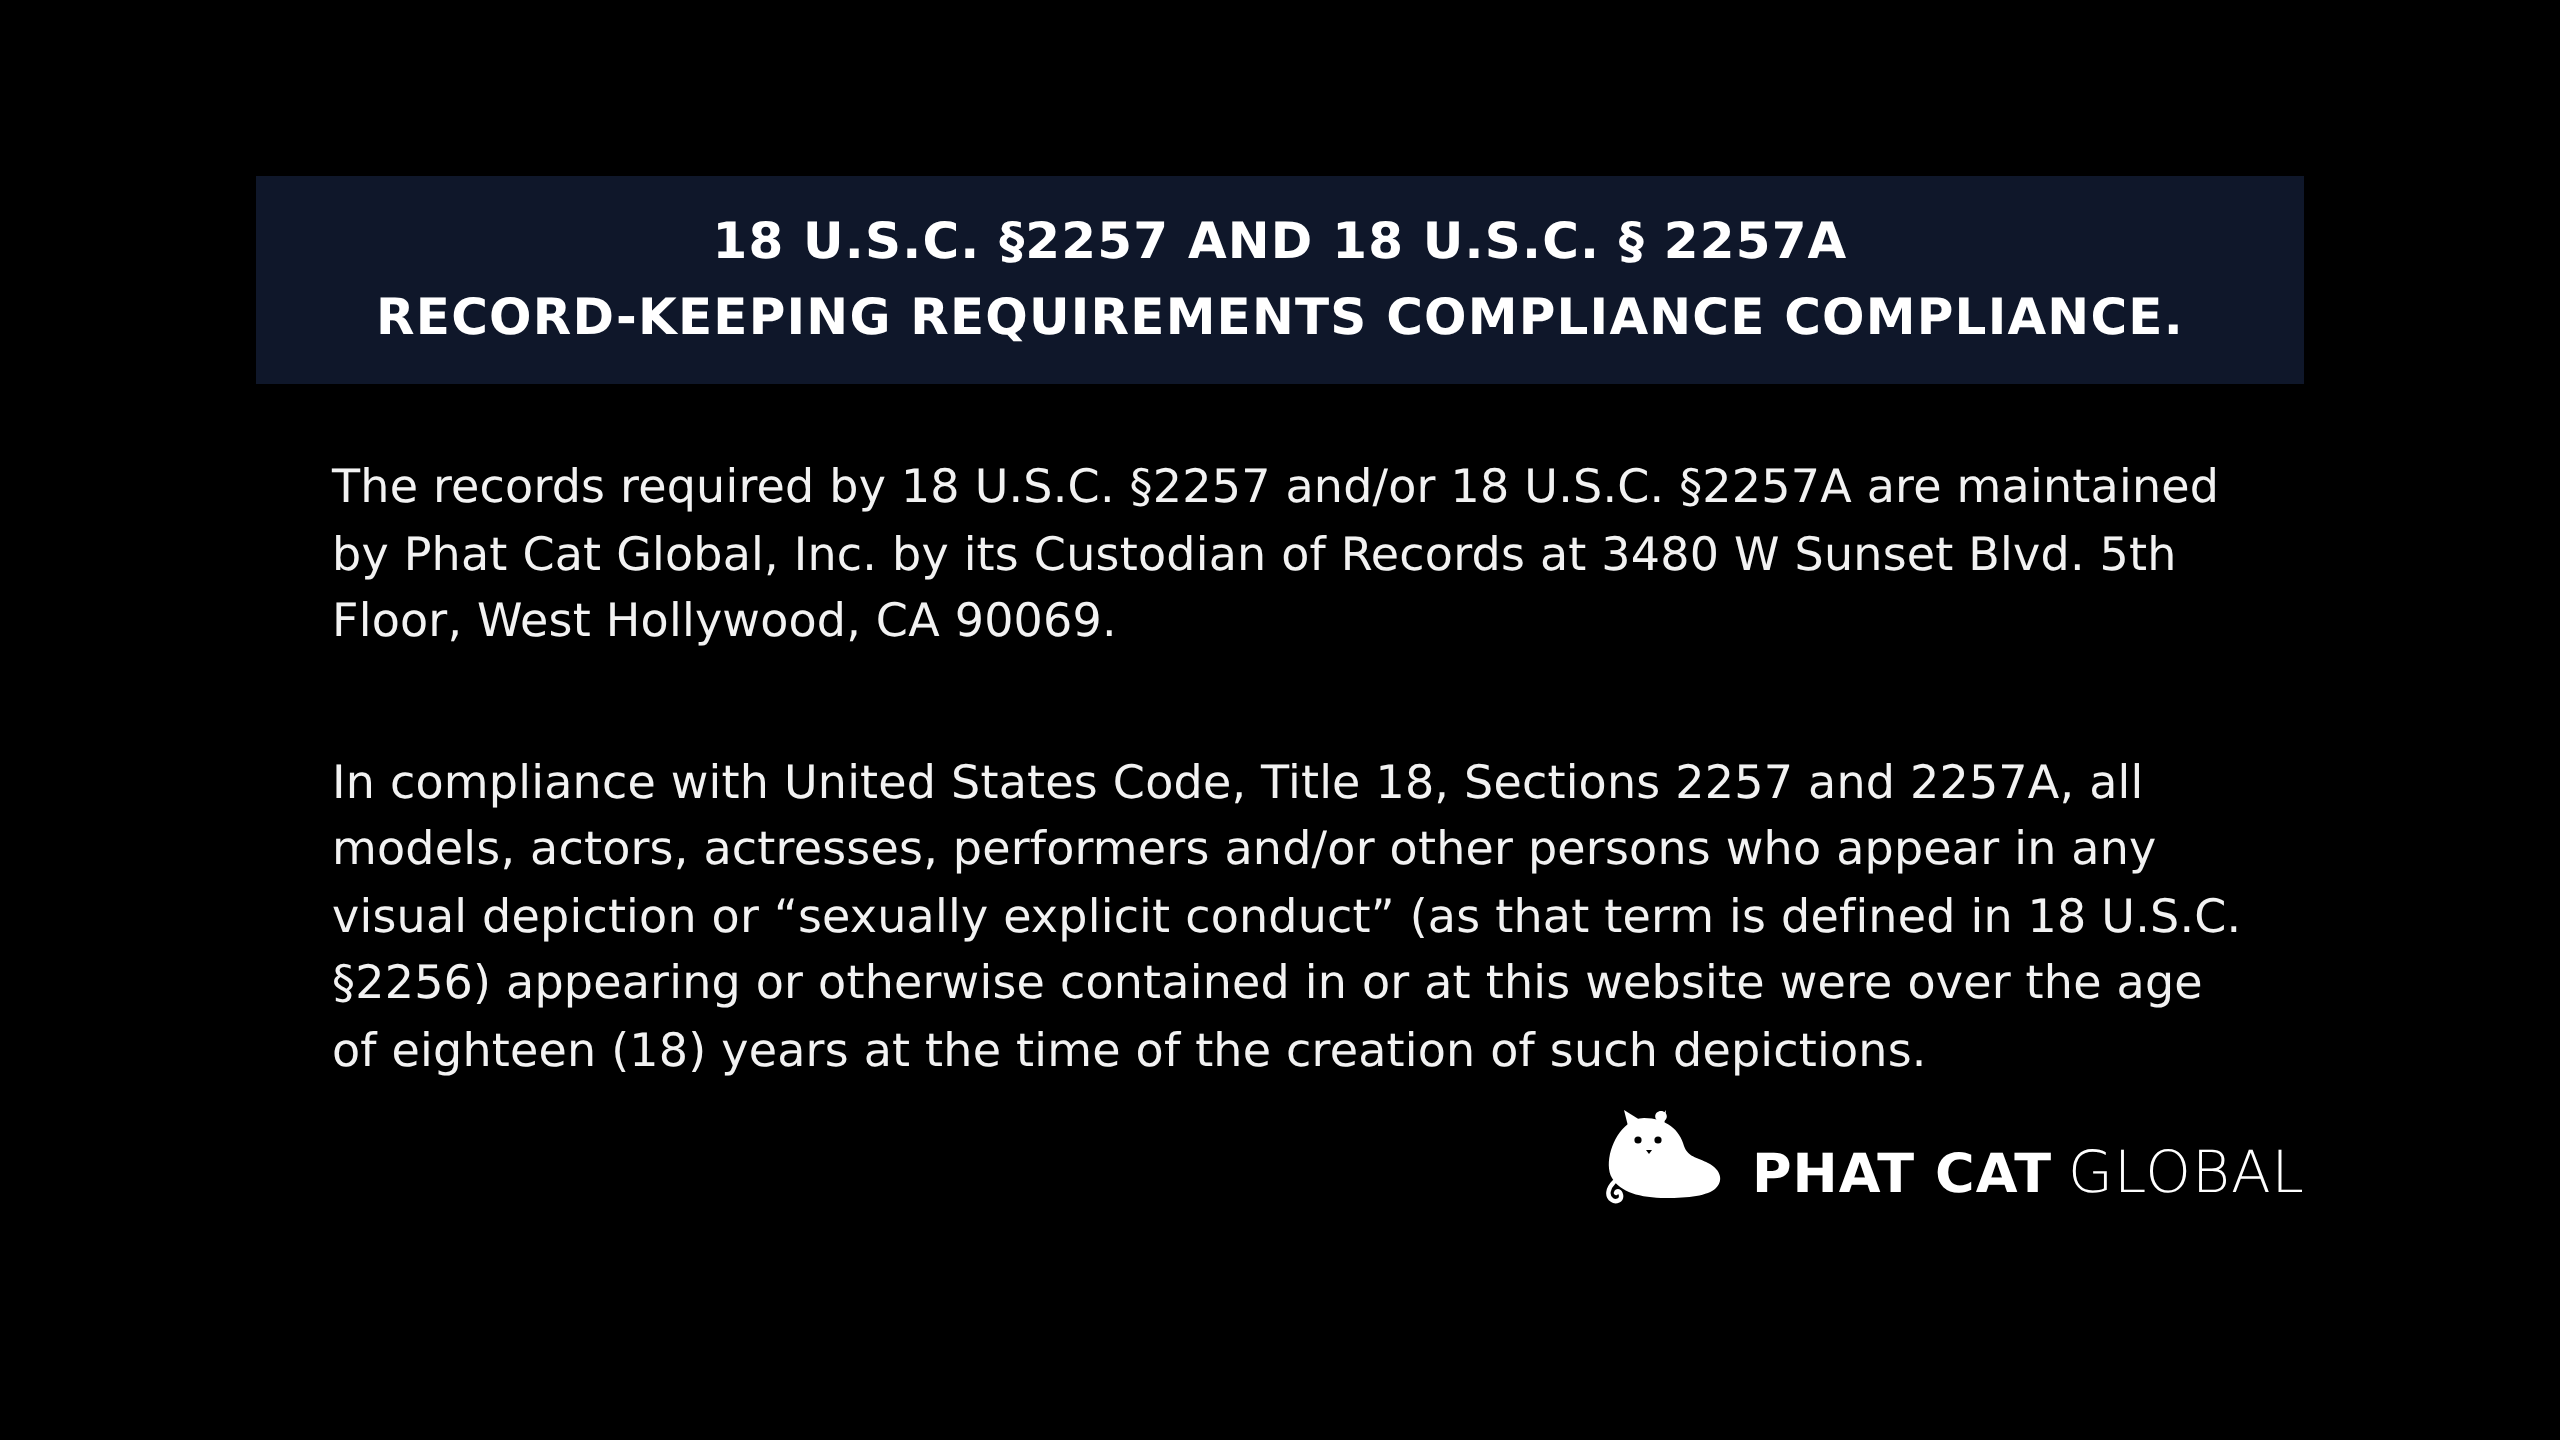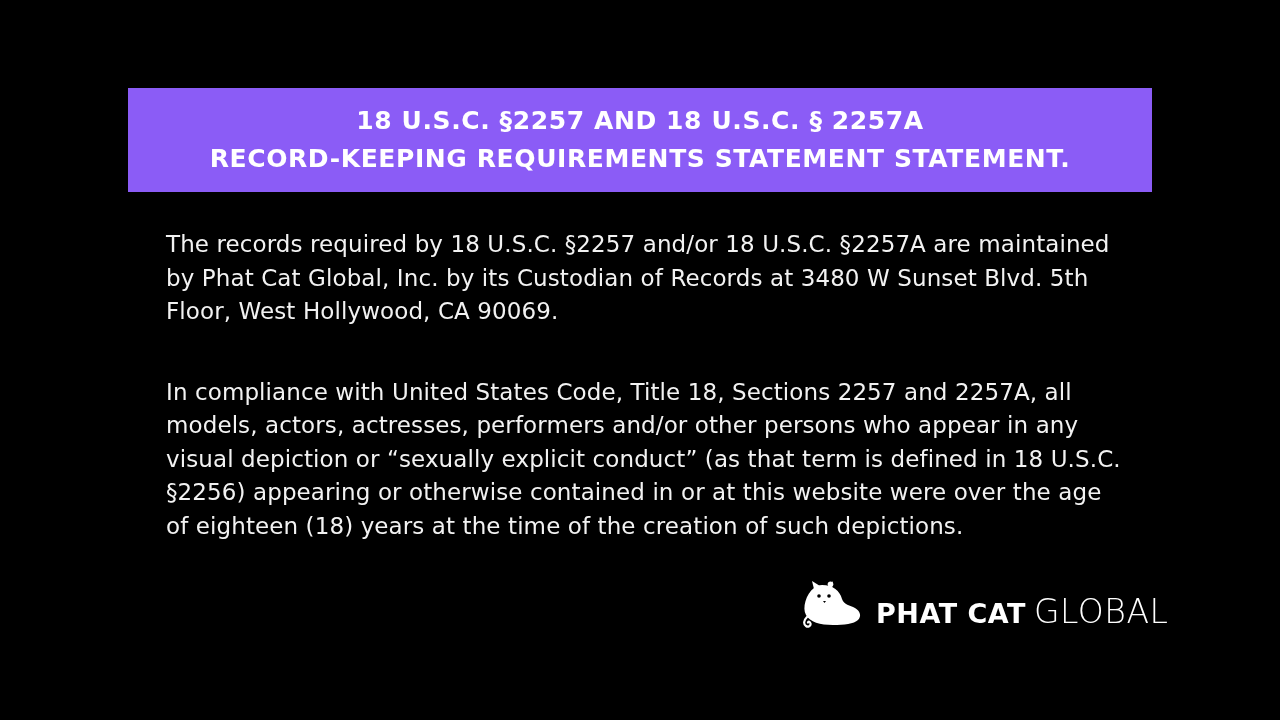--- a/index.html
+++ b/index.html
@@ -19,21 +19,21 @@
     width: 1280px;
     height: 720px;
     background: #000000;
   }
   .banner {
     position: absolute;
     left: 128px;
     top: 88px;
     width: 1024px;
     height: 104px;
-    background: #8b5cf6;
+    background: #0f172a;
     display: flex;
     flex-direction: column;
     align-items: center;
     justify-content: center;
     box-sizing: border-box;
     padding: 0 12px;
   }
   .banner-line {
     color: #ffffff;
     font-weight: bold;
@@ -56,21 +56,21 @@
     font-weight: 400;
     margin: 0;
     letter-spacing: 0.1px;
   }
   .para + .para {
     margin-top: 47px;
   }
   .brand {
     position: absolute;
     left: 800px;
-    top: 578px;
+    top: 552px;
     width: 320px;
     height: 52px;
     display: flex;
     align-items: center;
     gap: 10px;
   }
   .brand-mark {
     width: 66px;
     height: 48px;
     flex: 0 0 auto;
@@ -82,35 +82,35 @@
     gap: 8px;
     white-space: nowrap;
   }
   .brand-bold {
     font-size: 27px;
     font-weight: bold;
     color: #ffffff;
     letter-spacing: 0.5px;
   }
   .brand-light {
-    font-size: 33px;
+    font-size: 29px;
     font-weight: 300;
     color: #ffffff;
     letter-spacing: 0.5px;
     margin-top: 15px;
   }
 </style>
 </head>
 <body>
 
 <div class="page">
 
   <div class="banner">
     <div class="banner-line">18 U.S.C. §2257 AND 18 U.S.C. § 2257A</div>
-    <div class="banner-line">RECORD-KEEPING REQUIREMENTS STATEMENT STATEMENT.</div>
+    <div class="banner-line">RECORD-KEEPING REQUIREMENTS COMPLIANCE COMPLIANCE.</div>
   </div>
 
   <div class="body-text">
     <p class="para">The records required by 18 U.S.C. §2257 and/or 18 U.S.C. §2257A are maintained by Phat Cat Global, Inc. by its Custodian of Records at 3480 W Sunset Blvd. 5th Floor, West Hollywood, CA 90069.</p>
     <p class="para">In compliance with United States Code, Title 18, Sections 2257 and 2257A, all models, actors, actresses, performers and/or other persons who appear in any visual depiction or “sexually explicit conduct” (as that term is defined in 18 U.S.C. §2256) appearing or otherwise contained in or at this website were over the age of eighteen (18) years at the time of the creation of such depictions.</p>
   </div>
 
   <div class="brand">
     <span class="brand-mark">
       <svg width="66" height="48" viewBox="0 0 66 48" xmlns="http://www.w3.org/2000/svg" aria-hidden="true">

